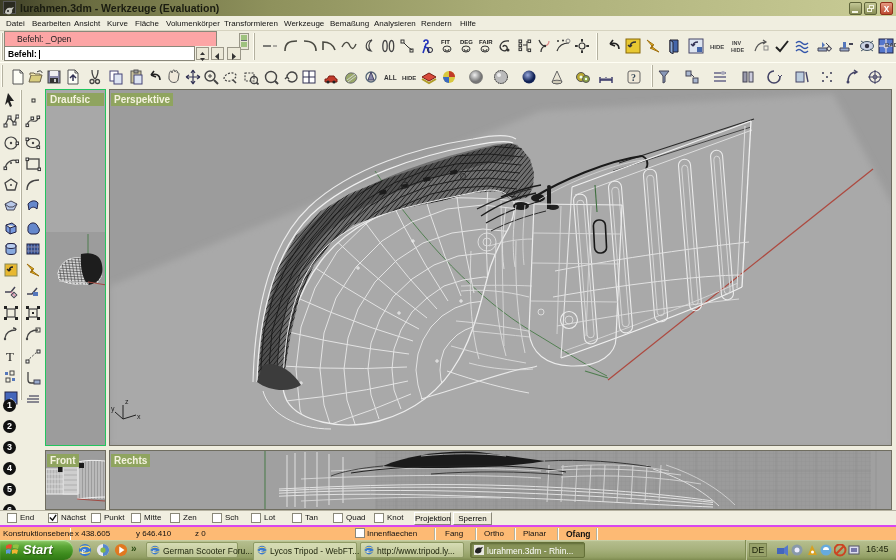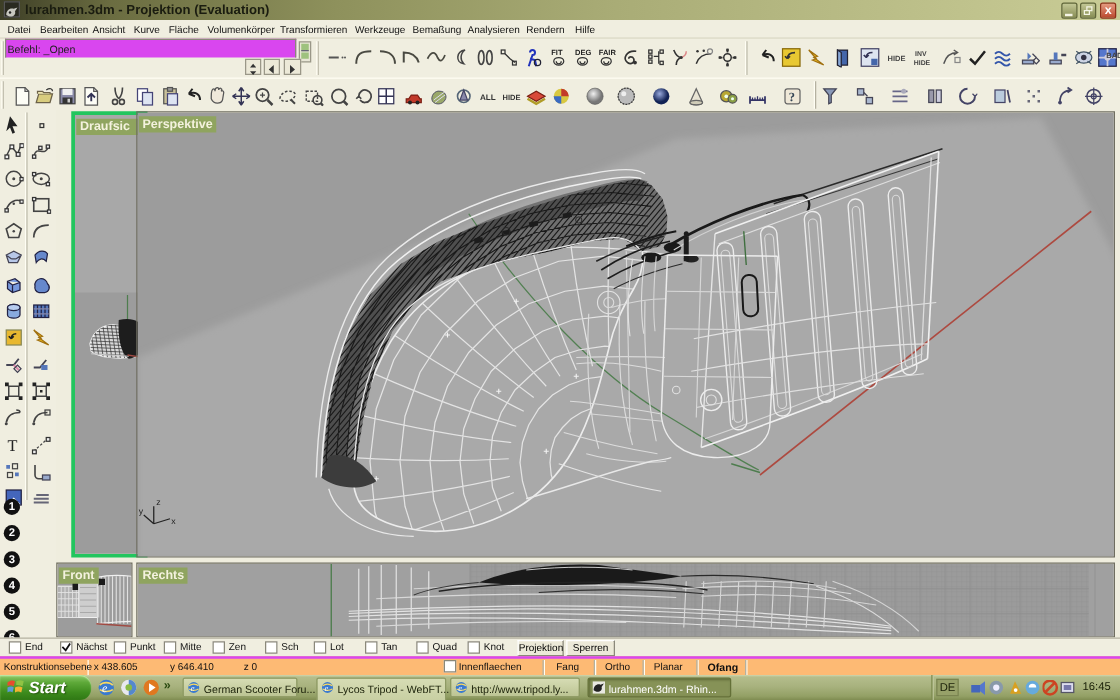--- a/index.html
+++ b/index.html
@@ -9,21 +9,21 @@
 .chk{position:absolute;width:10px;height:10px;background:#fff;border:1px solid #8a887a;top:2px}
 .cbl{position:absolute;top:2px;font-size:8px;color:#111;white-space:nowrap}
 .pane{position:absolute;top:1px;height:13px;border-left:1px solid #b4b1a0;border-right:1px solid #fffef4}
 </style></head><body>
 <div id="scr">
 <div class="abs" style="left:0;top:0;width:896px;height:16px;background:linear-gradient(to right,#3d3e26 0%,#6b6d41 10%,#8e915c 30%,#a9ac76 55%,#bbbe88 80%,#c9cc96 100%)">
 <div class="abs" style="left:3px;top:1px;width:13px;height:13px;background:#2a2a20;border:1px solid #555"><svg width="11" height="11" viewBox="0 0 11 11">
           <path d="M1,8 C1,4 4,2 7,3 L10,2 8,5 C9,8 6,10 3,9 z" fill="#c8c8c0"></path>
           <circle cx="4" cy="6" r="1" fill="#222"></circle>
         </svg></div>
-<span class="abs" style="left:20px;top:2px;font-size:10.5px;font-weight:bold;color:#1a1c10">lurahmen.3dm - Projektion (Evaluation)</span>
+<span class="abs" style="left:20px;top:2px;font-size:10.5px;font-weight:bold;color:#1a1c10">lurahmen.3dm - Werkzeuge (Evaluation)</span>
 <div class="abs" style="left:849px;top:2px;width:13px;height:13px;background:linear-gradient(#c3c795,#878d55);border:1px solid #5f653a;border-radius:2px">
         <div class="abs" style="left:2px;top:8px;width:6px;height:2px;background:#f4f4e4"></div>
       </div>
 <div class="abs" style="left:864px;top:2px;width:13px;height:13px;background:linear-gradient(#c3c795,#878d55);border:1px solid #5f653a;border-radius:2px">
         <div class="abs" style="left:4px;top:2px;width:5px;height:4px;border:1px solid #f4f4e4"></div>
         <div class="abs" style="left:2px;top:5px;width:5px;height:4px;border:1px solid #f4f4e4;background:#9aa065"></div>
       </div>
 <div class="abs" style="left:880px;top:2px;width:13px;height:13px;background:linear-gradient(#e59a80,#bc4a30);border:1px solid #8f2f1a;border-radius:2px;color:#fff;font-size:10px;font-weight:bold;text-align:center;line-height:11px">x</div>
 </div>
     <div class="abs" style="left:0;top:16px;width:896px;height:15px;background:#f0eee0;border-bottom:1px solid #d6d3c0">
@@ -35,21 +35,22 @@
       <span class="abs" style="left:166px;top:3px;font-size:8px;color:#111;white-space:nowrap">Volumenkörper</span>
       <span class="abs" style="left:224px;top:3px;font-size:8px;color:#111;white-space:nowrap">Transformieren</span>
       <span class="abs" style="left:284px;top:3px;font-size:8px;color:#111;white-space:nowrap">Werkzeuge</span>
       <span class="abs" style="left:330px;top:3px;font-size:8px;color:#111;white-space:nowrap">Bemaßung</span>
       <span class="abs" style="left:374px;top:3px;font-size:8px;color:#111;white-space:nowrap">Analysieren</span>
       <span class="abs" style="left:421px;top:3px;font-size:8px;color:#111;white-space:nowrap">Rendern</span>
       <span class="abs" style="left:460px;top:3px;font-size:8px;color:#111;white-space:nowrap">Hilfe</span>
     </div>
     <div class="abs" style="left:0;top:31px;width:896px;height:31px;background:#f0eee0">
 <div class="abs ridge" style="left:1px;top:2px;width:2px;height:27px"></div>
-<div class="abs" style="left:4px;top:0px;width:233px;height:15px;background:#d946ef;border:1px solid #8a887a;border-bottom:none;font-size:8.5px;color:#222;padding:2px 1px">Befehl: _Open</div>
+<div class="abs" style="left:4px;top:0px;width:213px;height:15px;background:#fca5a5;border:1px solid #8a887a;border-bottom:none;font-size:8.5px;color:#222;padding:2px 12px">Befehl: _Open</div>
+<div class="abs" style="left:4px;top:15px;width:191px;height:15px;background:#fff;border:1px solid #8a887a;font-size:8.5px;color:#000;padding:2px 3px;font-weight:bold">Befehl: <span style="display:inline-block;width:1px;height:9px;background:#000;vertical-align:middle"></span></div>
 <div class="abs" style="left:239px;top:2px;width:10px;height:17px;background:#e8e6d6;border:1px solid #9a9788">
         <div style="margin:1px;height:6px;background:#9ec27e;border-bottom:1px solid #667"></div>
         <div style="margin:1px;height:5px;background:#9ec27e"></div>
       </div>
 <div class="abs" style="left:196px;top:16px;width:13px;height:13px;background:#ece9d8;border:1px solid #9a9788"><svg width="11" height="11" viewBox="0 0 11 11">
           <path d="M3,4 l2.5,-3 2.5,3 z M3,7 l2.5,3 2.5,-3 z" fill="#333"></path>
         </svg></div>
 <div class="abs" style="left:211px;top:16px;width:13px;height:13px;background:#ece9d8;border:1px solid #9a9788"><svg width="11" height="11" viewBox="0 0 11 11">
           <path d="M7,2 L3,5.5 L7,9 z" fill="#333"></path>
         </svg></div>
@@ -512,21 +513,21 @@
       <div class="abs" style="left:25px;top:302px"><svg width="16" height="16" viewBox="0 0 16 16">
           <path d="M2,12 h12 M2,9 h12 M4,6 h10" stroke="#667" stroke-width="1.6"></path>
         </svg></div>
       <div class="abs" style="left:3px;top:311px;width:13px;height:13px;background:#111;border-radius:50%;color:#fff;font-size:9px;font-weight:bold;text-align:center;line-height:13px">1</div>
       <div class="abs" style="left:3px;top:332px;width:13px;height:13px;background:#111;border-radius:50%;color:#fff;font-size:9px;font-weight:bold;text-align:center;line-height:13px">2</div>
       <div class="abs" style="left:3px;top:353px;width:13px;height:13px;background:#111;border-radius:50%;color:#fff;font-size:9px;font-weight:bold;text-align:center;line-height:13px">3</div>
       <div class="abs" style="left:3px;top:374px;width:13px;height:13px;background:#111;border-radius:50%;color:#fff;font-size:9px;font-weight:bold;text-align:center;line-height:13px">4</div>
       <div class="abs" style="left:3px;top:395px;width:13px;height:13px;background:#111;border-radius:50%;color:#fff;font-size:9px;font-weight:bold;text-align:center;line-height:13px">5</div>
       <div class="abs" style="left:3px;top:416px;width:13px;height:13px;background:#111;border-radius:50%;color:#fff;font-size:9px;font-weight:bold;text-align:center;line-height:13px">6</div>
     </div>
-    <div class="abs" style="left:57px;top:89px;width:61px;height:357px;border:3px solid #22c55e;overflow:hidden">
+    <div class="abs" style="left:45px;top:89px;width:61px;height:357px;border:1px solid #22c55e;overflow:hidden">
       <svg width="61" height="357" viewBox="45 89 61 357" style="position:absolute;left:0;top:0">
         <rect x="45" y="89" width="61" height="357" fill="#9c9c9c"></rect>
         <rect x="45" y="89" width="61" height="142" fill="#a8a8a8"></rect>
         <line x1="87.0" y1="233.0" x2="87.0" y2="262.0" stroke="#4e7d4e" stroke-width="1"></line>
         <path d="M57,272 C60,261 68,256 78,257 L97,258 C100,262 101,270 100,276 L96,282 C80,285 64,283 58,278 Z" fill="#d8d8d8" stroke="#f2f2f2" stroke-width="1"></path>
         <clipPath id="dmod">
           <path d="M57,272 C60,261 68,256 78,257 L97,258 C100,262 101,270 100,276 L96,282 C80,285 64,283 58,278 Z"></path>
         </clipPath>
         <g clip-path="url(#dmod)">
           <path d="M53.0,253 L58.0,287 M56.4,253 L61.4,287 M59.8,253 L64.8,287 M63.2,253 L68.2,287 M66.6,253 L71.6,287 M70.0,253 L75.0,287 M73.4,253 L78.4,287 M76.8,253 L81.8,287 M80.2,253 L85.2,287 M83.6,253 L88.6,287 M87.0,253 L92.0,287 M90.4,253 L95.4,287 M93.8,253 L98.8,287 M97.19999999999999,253 L102.19999999999999,287 M100.6,253 L105.6,287 M104.0,253 L109.0,287 M54,254.0 L103,256.0 M54,256.6 L103,258.6 M54,259.2 L103,261.2 M54,261.8 L103,263.8 M54,264.4 L103,266.4 M54,267.0 L103,269.0 M54,269.6 L103,271.6 M54,272.2 L103,274.2 M54,274.8 L103,276.8 M54,277.4 L103,279.4 M54,280.0 L103,282.0 M54,282.6 L103,284.6 M54,285.2 L103,287.2" stroke="#3a3a3a" stroke-width="0.6" fill="none"></path>

